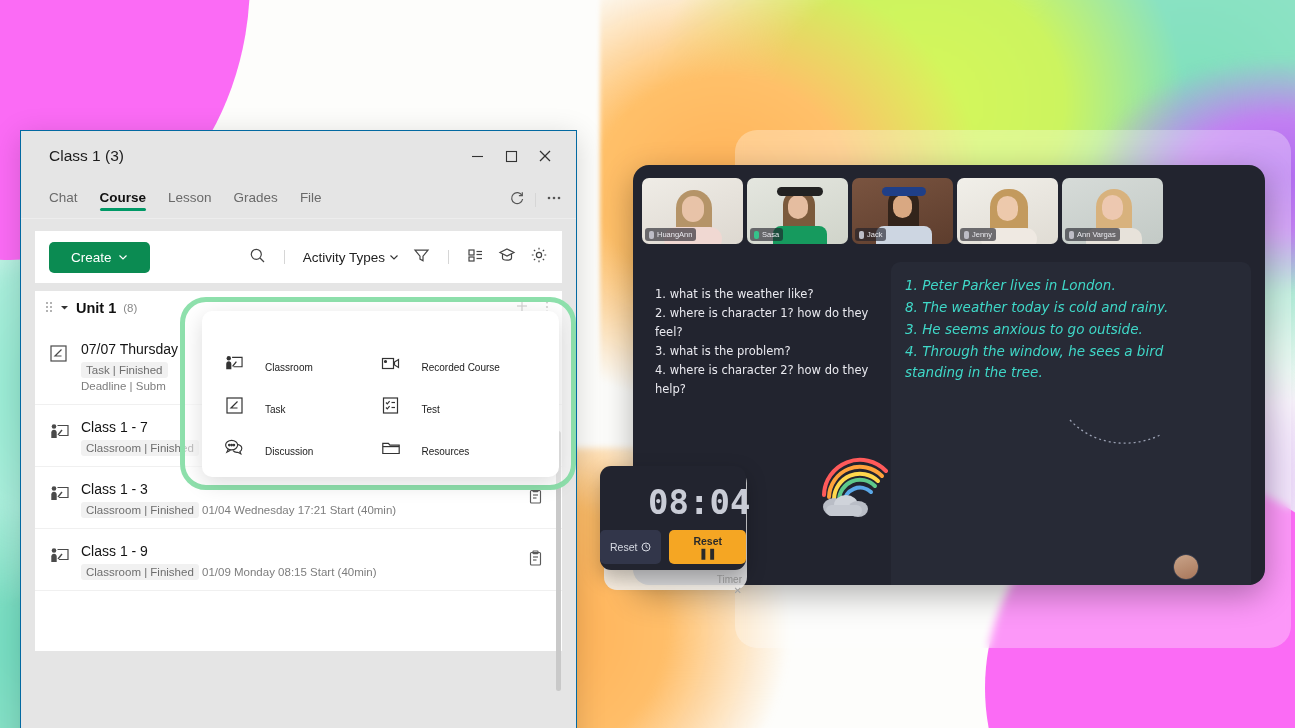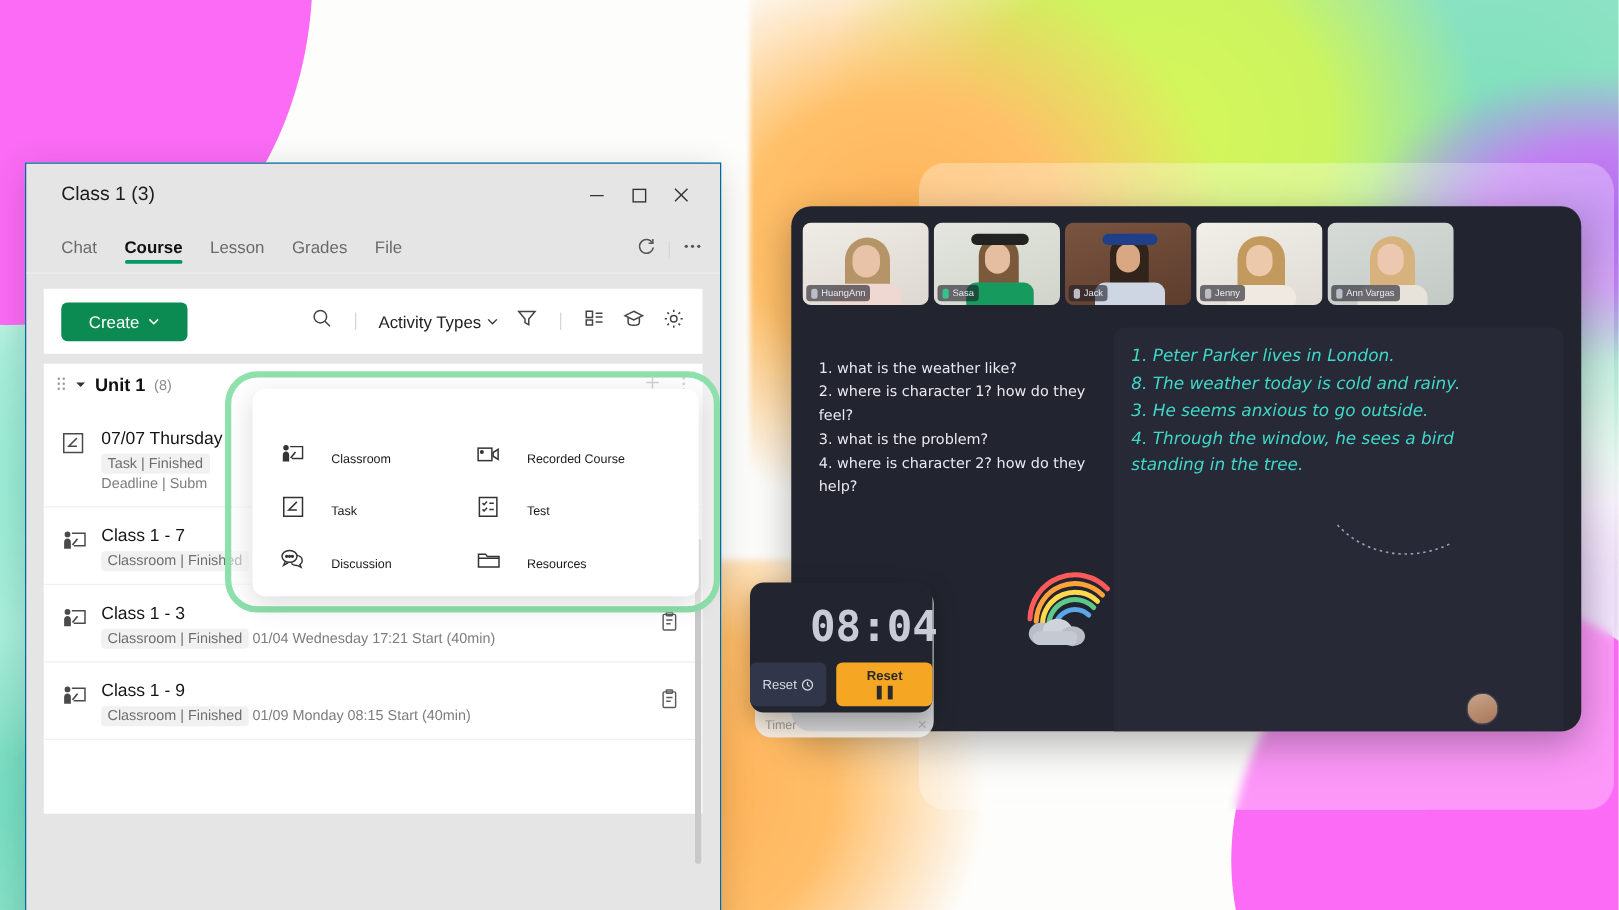--- a/index.html
+++ b/index.html
@@ -155,21 +155,21 @@
            background: #22242f; border-radius: 11px; box-shadow: 0 8px 20px rgba(0,0,0,.28);
            z-index: 12; }
   .timer-val { font-family: "DejaVu Sans Mono", monospace; font-size: 34px; font-weight: bold;
                color: #c9ccd6; text-align: center; padding-top: 16px; letter-spacing: 0px; padding-left: 48px; }
   .timer-btns { display: flex; gap: 8px; justify-content: center; margin-top: 8px; }
   .t-reset { background: #32364a; color: #d7dae3; font-size: 10.5px; border-radius: 5px;
              padding: 5px 10px; display: flex; align-items: center; gap: 4px; border: none; cursor: pointer; }
   .t-stop { background: #f5a623; color: #2a2a2a; font-size: 10.5px; font-weight: bold;
             border-radius: 5px; padding: 5px 14px; border: none; cursor: pointer; }
   #timer-label { position: absolute; left: 612px; top: 574px; width: 130px; z-index: 13;
-                 display: flex; align-items: flex-end; font-size: 10px; color: #8b8b8b; }
+                 display: flex; align-items: flex-end; font-size: 10px; color: #8b8b8b; flex-direction: column; }
   #timer-label .x { margin-left: auto; color: #a0a0a0; font-size: 10px; }
 </style>
 </head>
 <body>
 
 <div id="bg">
   <div class="grad-top"></div>
   <div class="grad-purple-tr"></div>
   <div class="grad-bot"></div>
   <div class="grad-left-mid"></div>

